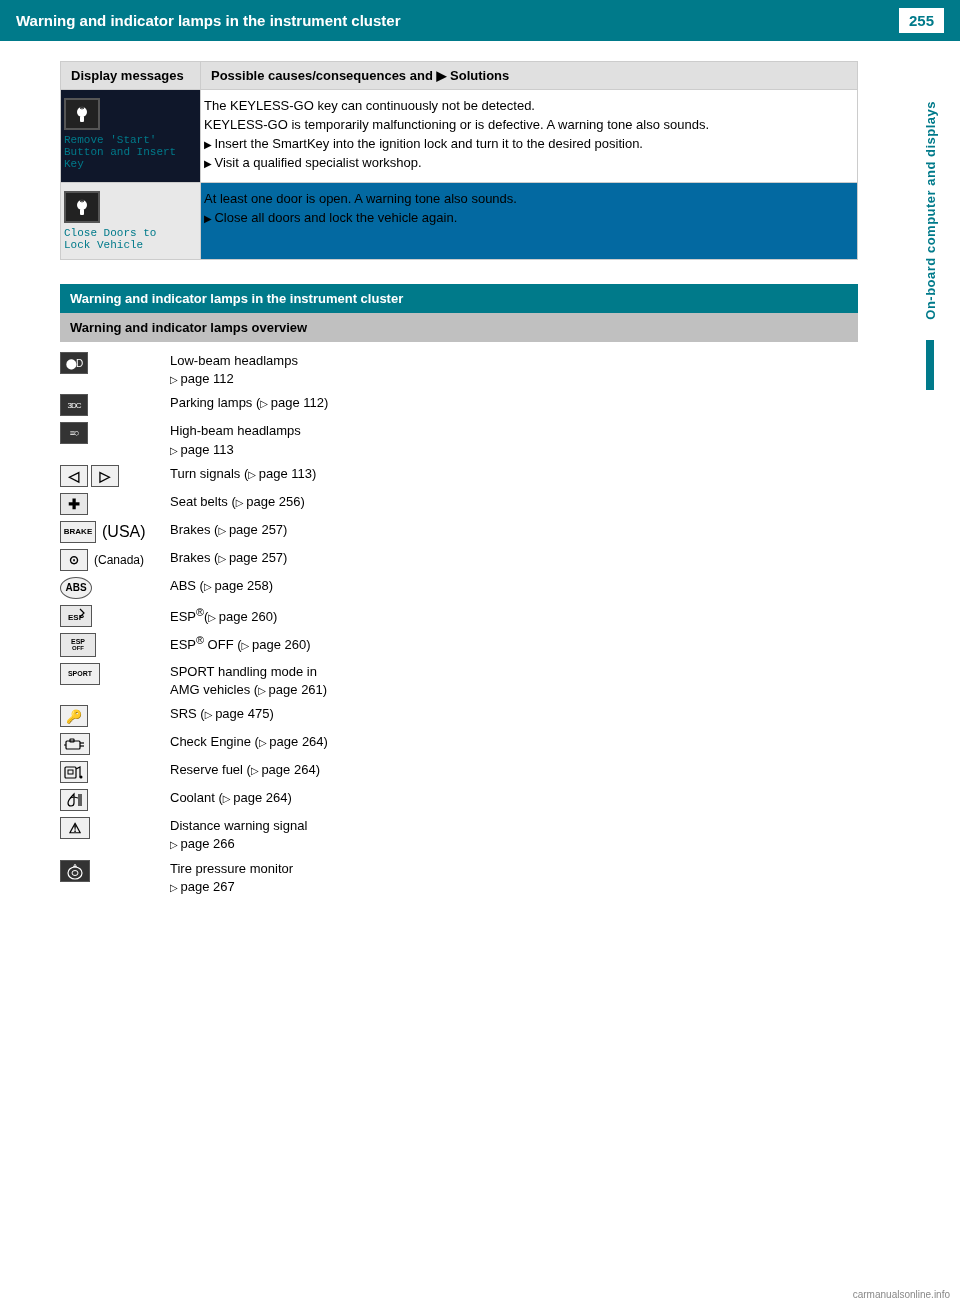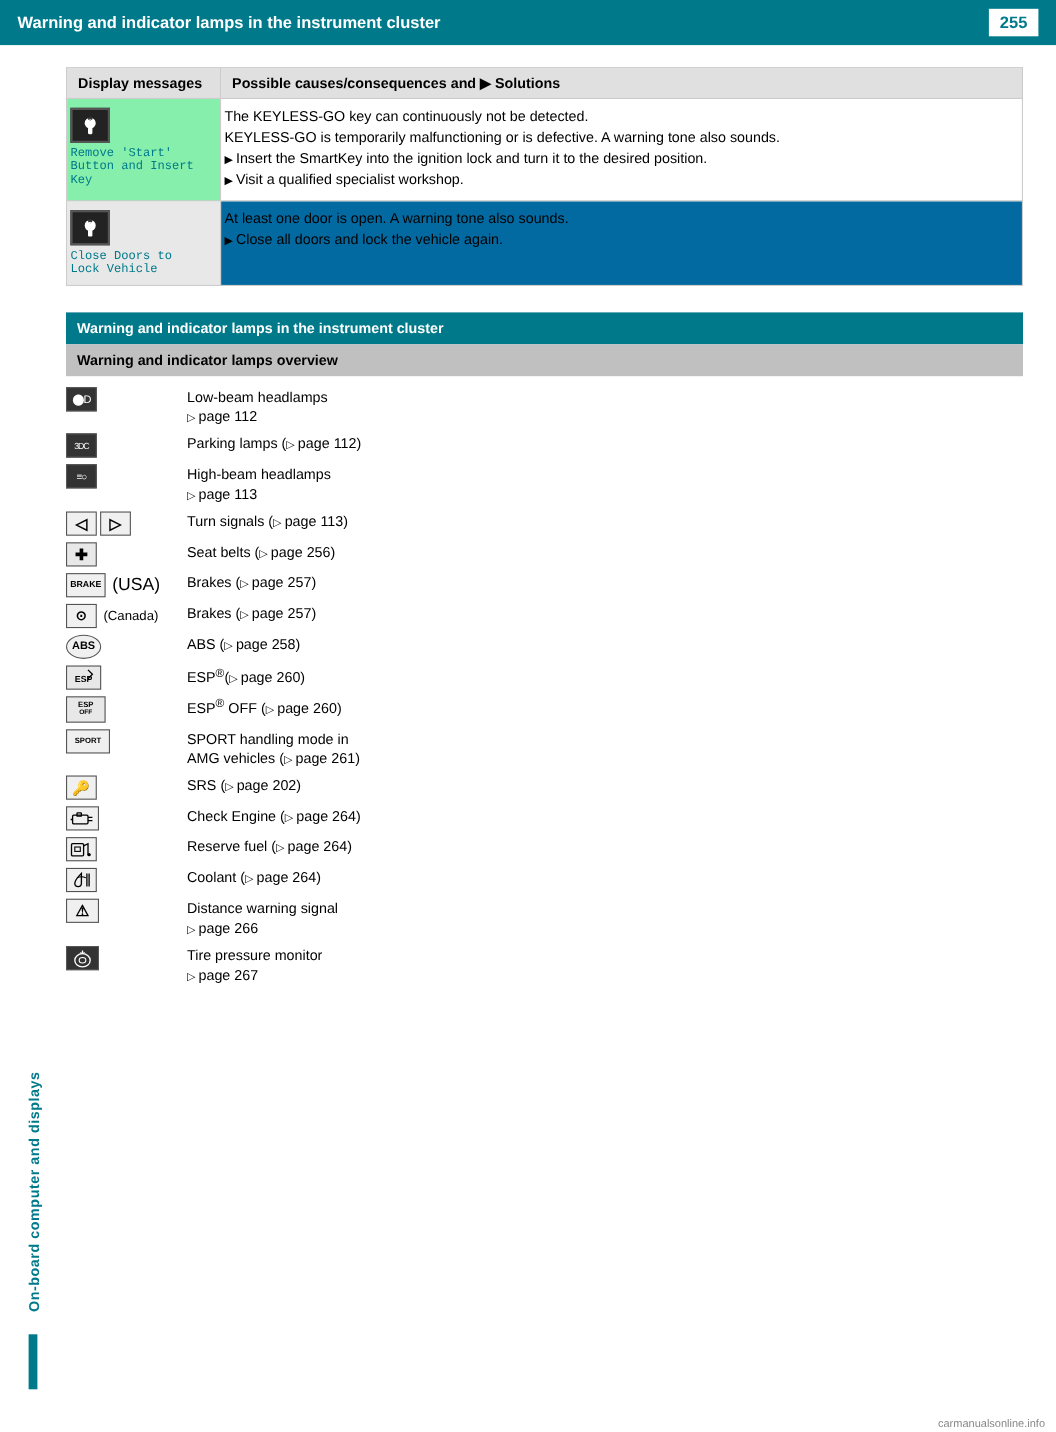--- a/index.html
+++ b/index.html
@@ -31,21 +31,21 @@
       font-weight: bold;
       font-size: 15px;
       padding: 4px 10px;
       min-width: 44px;
       text-align: center;
     }
 
     
     .main-content {
       display: flex;
-      flex-direction: column;
+      flex-direction: row;
       width: 100%;
       gap: 12px;
     }
 
     .content-area {
       flex: 1;
       padding: 0 30px 20px 60px;
     }
 
     
@@ -87,21 +87,21 @@
       font-weight: bold;
       text-align: left;
     }
     .display-table td {
       border: 1px solid #ccc;
       padding: 8px 3px;
       vertical-align: top;
     }
     .display-table td.icon-cell {
       width: 140px;
-      background: #86efac;
+      background: #0f172a;
       margin-top: 46px;
     }
     .display-table td.content-cell {
       background: #fff;
     }
     .display-table td.icon-cell-gray {
       background: #e8e8e8;
       width: 140px;
     }
     .display-table td.content-cell-gray {
@@ -385,21 +385,21 @@
         <div class="lamp-icon-col">
           <span class="lamp-icon-sport" style="font-size:7px; font-weight:bold; background:#f0f0f0; width:40px;">SPORT</span>
         </div>
         <div class="lamp-desc-col">SPORT handling mode in<br>AMG vehicles (<span class="arrow-ref">page 261</span>)</div>
       </div>
 
       <div class="lamp-row">
         <div class="lamp-icon-col">
           <span class="lamp-icon" style="font-size:13px; background:#f0f0f0;">🔑</span>
         </div>
-        <div class="lamp-desc-col">SRS (<span class="arrow-ref">page 202</span>)</div>
+        <div class="lamp-desc-col">SRS (<span class="arrow-ref">page 475</span>)</div>
       </div>
 
       <div class="lamp-row">
         <div class="lamp-icon-col">
           <span class="lamp-icon" style="font-size:11px; background:#f0f0f0; width:30px;">
             <svg width="22" height="18" viewBox="0 0 22 18">
               <rect x="2" y="6" width="14" height="8" rx="1" fill="none" stroke="#000" stroke-width="1.2"></rect>
               <rect x="6" y="4" width="4" height="3" rx="0.5" fill="none" stroke="#000" stroke-width="1.2"></rect>
               <line x1="16" y1="8" x2="20" y2="8" stroke="#000" stroke-width="1.2"></line>
               <line x1="16" y1="11" x2="20" y2="11" stroke="#000" stroke-width="1.2"></line>

